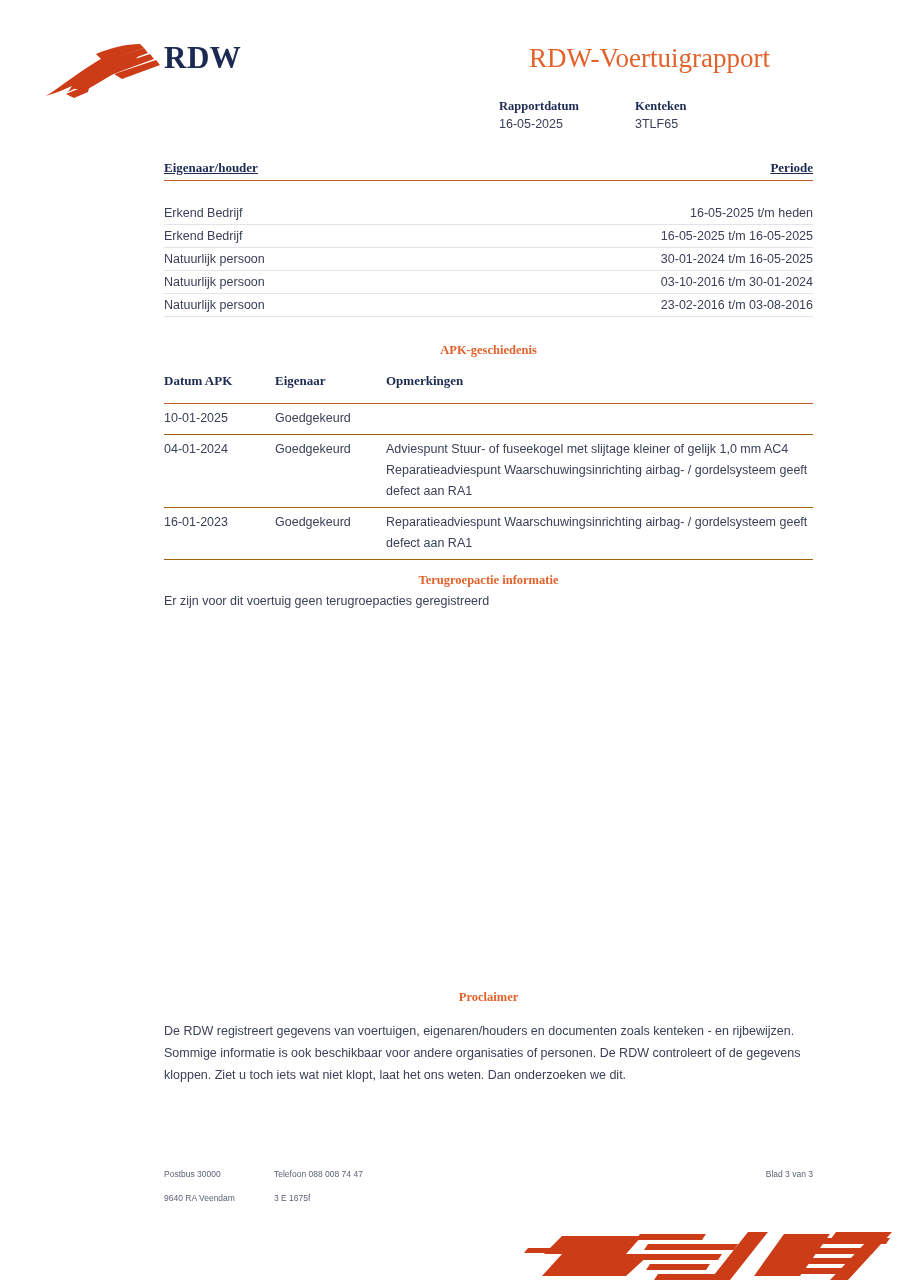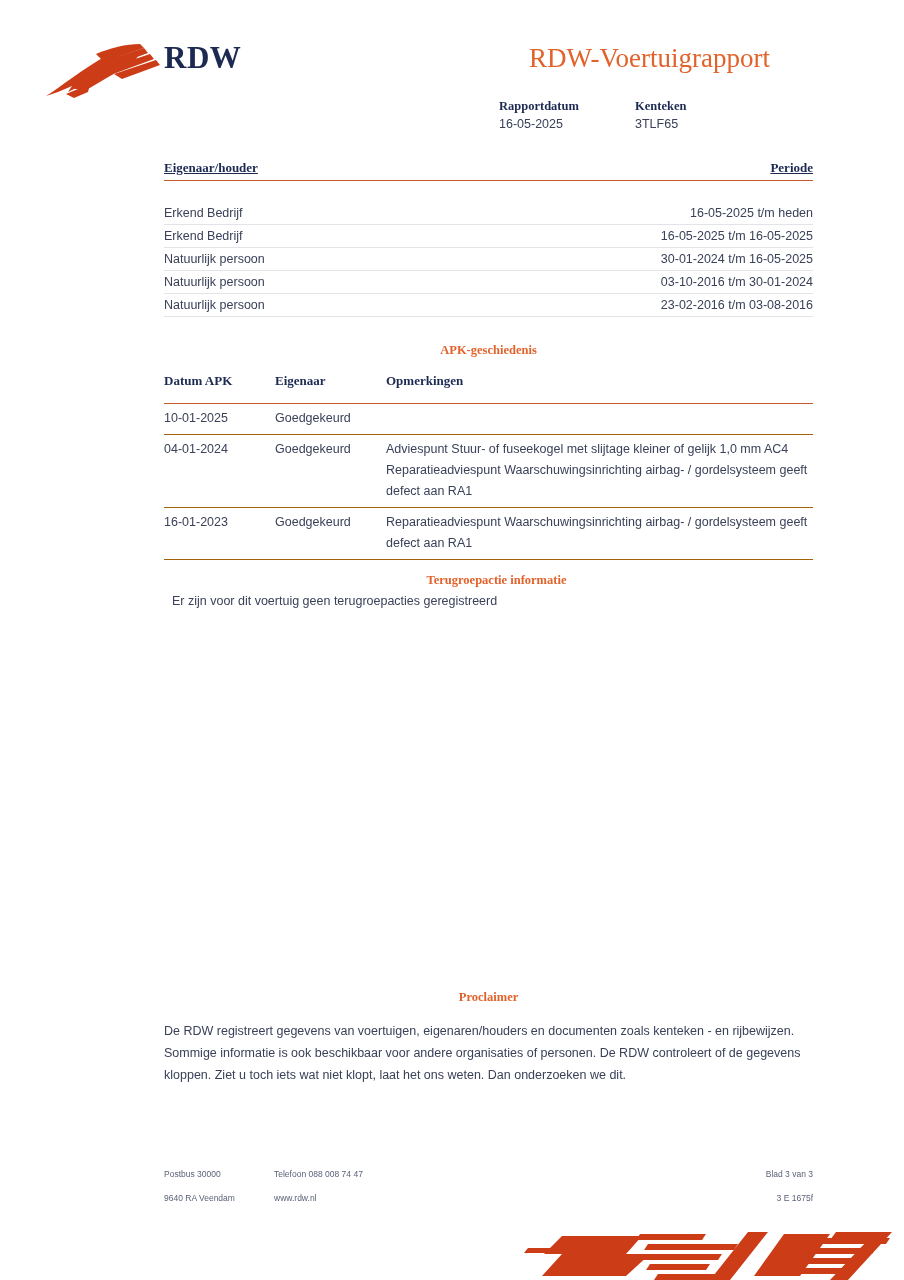--- a/index.html
+++ b/index.html
@@ -152,21 +152,21 @@
     line-height: 21px;
   }
   .col-date { width: 111px; flex: 0 0 111px; }
   .col-result { width: 111px; flex: 0 0 111px; }
   .col-remarks { flex: 1 1 auto; }
   .remark-line { display: block; }
 
   
   .recall-block {
     position: absolute;
-    left: 172px;
+    left: 164px;
     top: 573px;
     width: 649px;
   }
   .recall-text {
     font-size: 12.5px;
     color: #3a4158;
     line-height: 21px;
     margin-top: 3px;
   }
 
@@ -318,21 +318,20 @@
   </div>
 
   <div class="footer">
     <div class="footer-row">
       <div class="f-c1">Postbus 30000</div>
       <div class="f-c2">Telefoon 088 008 74 47</div>
       <div class="f-c3">Blad 3 van 3</div>
     </div>
     <div class="footer-row">
       <div class="f-c1">9640 RA Veendam</div>
-      <div class="f-c2">www.rdw.nl</div>
       <div class="f-c3">3 E 1675f</div>
     </div>
   </div>
 
   <div class="footer-graphic">
     <svg viewBox="0 0 404 52" width="404" height="52" xmlns="http://www.w3.org/2000/svg">
       <g fill="#cc3c17">
         <path d="M28 20 L96 20 L92 25 L24 25 Z"></path>
         <path d="M62 8 L142 8 L126 26 L150 26 L126 48 L42 48 L62 26 L44 26 Z"></path>
         <path d="M140 6 L206 6 L202 12 L136 12 Z"></path>

